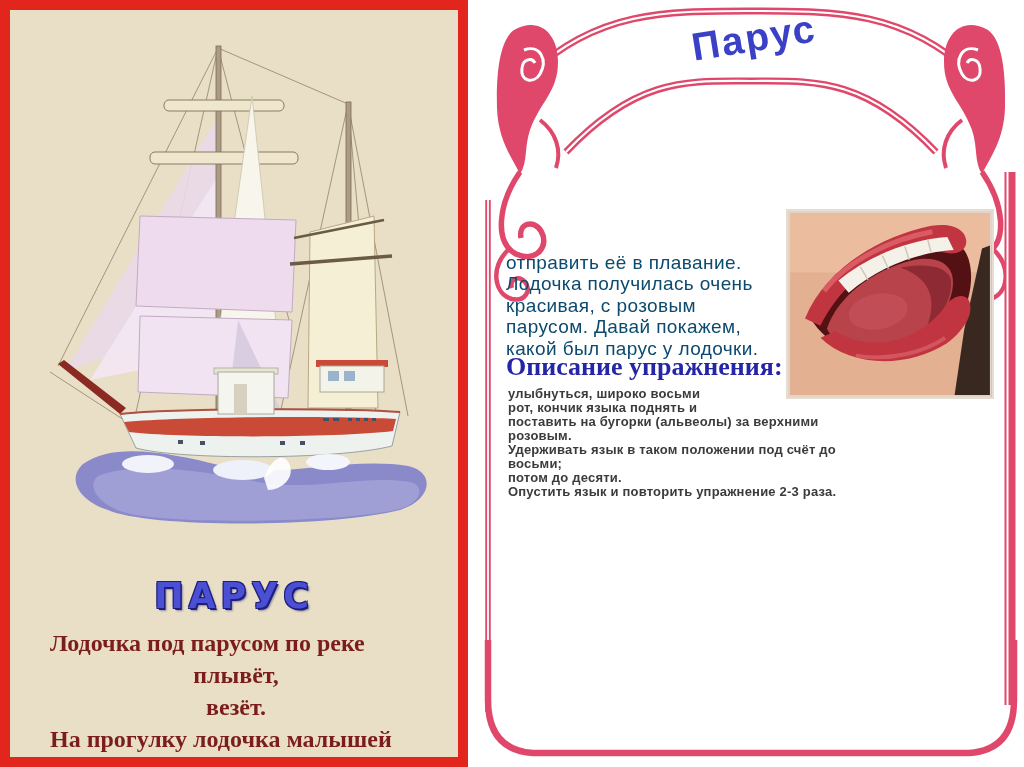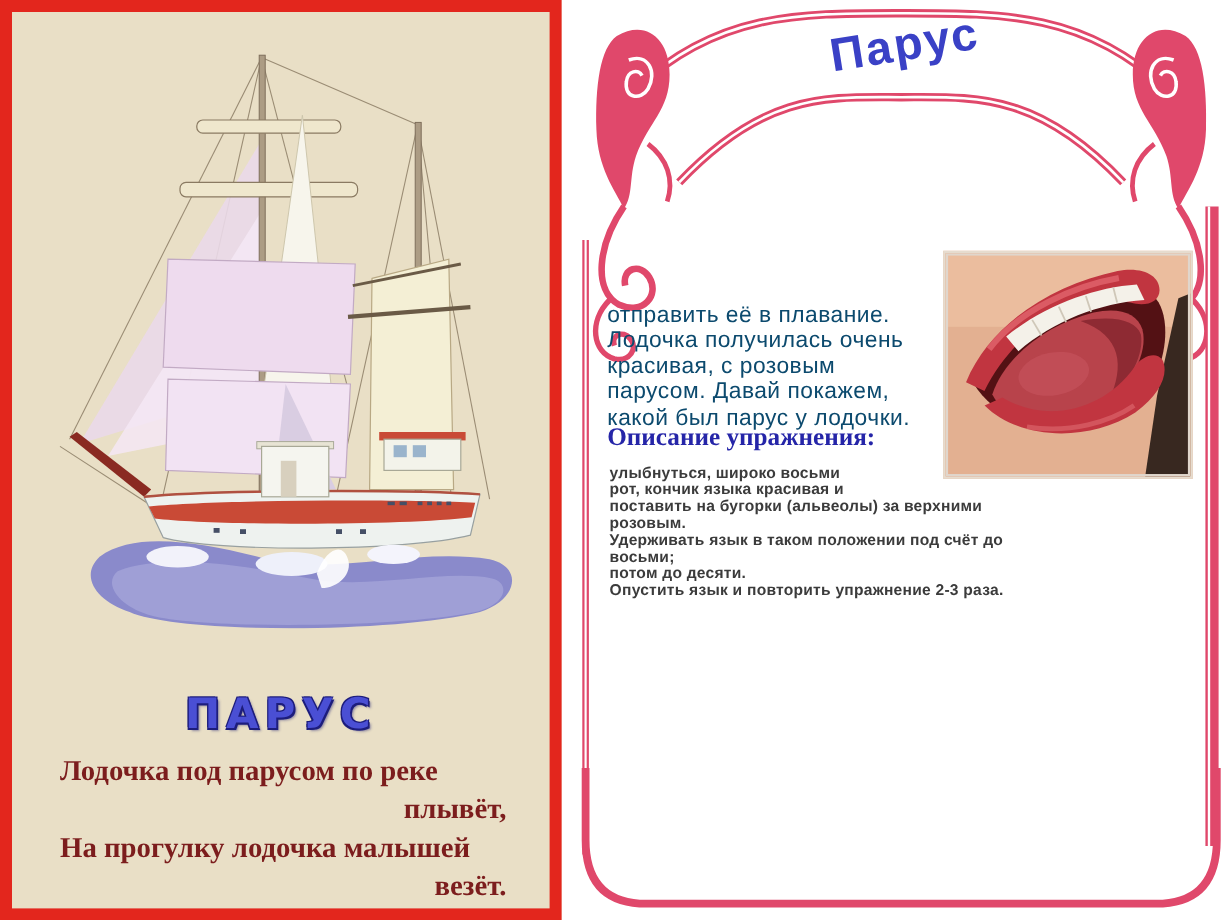--- a/index.html
+++ b/index.html
@@ -17,21 +17,21 @@
     position:absolute;left:0;right:0;top:566px;text-align:center;
     font-family:"DejaVu Sans",sans-serif;font-weight:800;font-size:35px;
     letter-spacing:5px;color:#4a4fd4;
     text-shadow:1.5px 1.5px 0 #1d1d7c,-1px -1px 0 #1d1d7c,1px -1px 0 #1d1d7c,-1px 1px 0 #1d1d7c,2.5px 2.5px 2px rgba(40,40,120,.45);
   }
   .poem{
     position:absolute;left:40px;right:22px;top:618px;
     font-family:"Liberation Serif",serif;font-weight:bold;font-size:24px;
     line-height:1.33;color:#7c1d1d;
   }
-  .poem-line.right{text-align:right;padding-right:14px;}
+  .poem-line.right{text-align:center;padding-right:14px;}
   
   .right-panel{position:absolute;left:478px;top:0;width:546px;height:767px;background:#fff;}
   .frame-svg{position:absolute;left:0;top:0;width:546px;height:767px;}
   .rp-title{
     position:absolute;left:146px;top:16px;width:260px;text-align:center;
     transform:rotate(-9deg);
     font-weight:bold;font-size:39px;color:#3a41c6;letter-spacing:2px;
   }
   .story1{
     position:absolute;left:28px;top:146px;width:392px;
@@ -41,21 +41,21 @@
     position:absolute;left:28px;top:211px;width:278px;
     font-weight:normal;font-size:19px;line-height:1.13;color:#0c4a6e;letter-spacing:.4px;margin-top:41px;
   }
   .mouth-photo{
     position:absolute;left:308px;top:209px;width:208px;height:190px;
     border:2px solid #e6dccf;box-sizing:border-box;background:#e3b091;
   }
   .mouth-photo svg{display:block;width:100%;height:100%;}
   .desc-heading{
     position:absolute;left:28px;top:352px;
-    font-family:"Liberation Serif",serif;font-weight:bold;font-size:21px;color:#2525a8;
+    font-family:"Liberation Serif",serif;font-weight:bold;font-size:26px;color:#2525a8;
   }
   .instructions{
     position:absolute;left:30px;top:387px;width:500px;
     font-weight:bold;font-size:13px;line-height:14px;color:#3b3b3b;letter-spacing:.2px;
   }
   .instructions div{white-space:nowrap;}
 </style>
 </head>
 <body>
 
@@ -126,22 +126,22 @@
     <ellipse cx="215" cy="446" rx="30" ry="10" fill="#eef0fa"></ellipse>
     <ellipse cx="300" cy="438" rx="22" ry="8" fill="#f4f4fc"></ellipse>
     <path d="M236,454 C244,432 258,428 262,442 C266,454 254,466 240,466 Z" fill="#ffffff" opacity="0.9"></path>
   </svg>
 
   <div class="left-title">ПАРУС</div>
 
   <div class="poem">
     <div class="poem-line">Лодочка под парусом по реке</div>
     <div class="poem-line right">плывёт,</div>
+    <div class="poem-line right">везёт.</div>
     <div class="poem-line">На прогулку лодочка малышей</div>
-    <div class="poem-line right">везёт.</div>
   </div>
 </div>
 
 <div class="right-panel">
 
   <svg class="frame-svg" viewBox="0 0 546 767" aria-hidden="true">
     <defs>
       <g id="orn">
         <path d="M36,30 C60,16 80,32 80,62 C80,92 62,102 52,130 C46,148 50,162 42,174 C34,158 20,140 19,108 C18,72 22,40 36,30 Z" fill="#e0486b"></path>
         <path d="M46,50 C62,44 70,60 62,74 C56,84 42,82 44,68 C45,59 54,57 57,63" fill="none" stroke="#fff" stroke-width="3"></path>
@@ -196,21 +196,21 @@
         <path d="M60,140 C95,152 130,148 152,138" stroke="#e06a72" stroke-width="4" fill="none" opacity="0.6"></path>
       </g>
       <rect x="1" y="1" width="204" height="186" fill="none" stroke="#e0d6cc" stroke-width="2"></rect>
     </svg>
   </div>
 
   <div class="desc-heading">Описание упражнения:</div>
 
   <div class="instructions">
     <div>улыбнуться, широко восьми</div>
-    <div>рот, кончик языка красивая и</div>
+    <div>рот, кончик языка поднять и</div>
     <div>поставить на бугорки (альвеолы) за верхними</div>
     <div>розовым.</div>
     <div>Удерживать язык в таком положении под счёт до</div>
     <div>восьми;</div>
     <div>потом до десяти.</div>
     <div>Опустить язык и повторить упражнение 2-3 раза.</div>
   </div>
 </div>
 
 </body></html>

